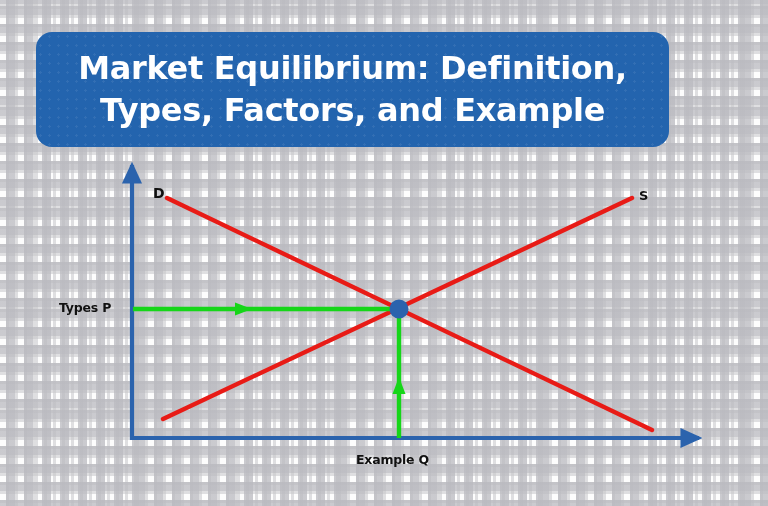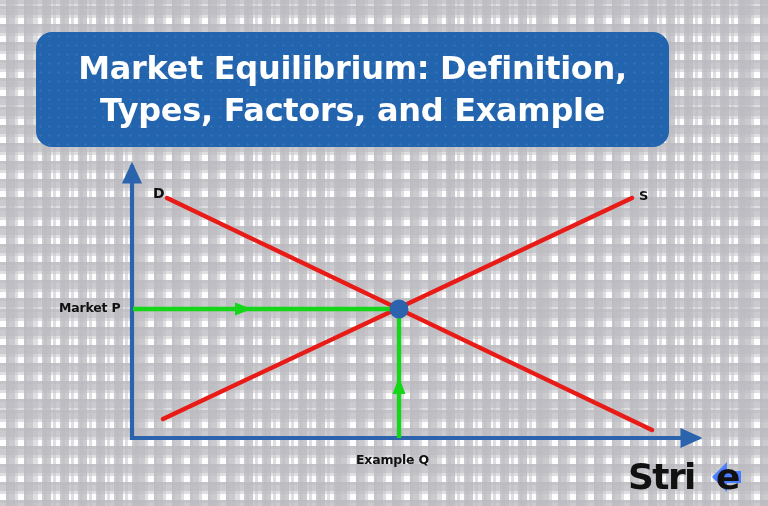--- a/index.html
+++ b/index.html
@@ -157,31 +157,19 @@
 
     <line x1="133" y1="309" x2="399" y2="309" stroke="#16d619" stroke-width="4.4"></line>
     <path d="M 235 302.5 L 252 309 L 235 315.5 z" fill="#16d619"></path>
 
     <line x1="399" y1="438" x2="399" y2="309" stroke="#16d619" stroke-width="4.4"></line>
     <path d="M 392.5 394 L 399 377 L 405.5 394 z" fill="#16d619"></path>
 
     <circle cx="399" cy="309" r="9.5" fill="#2b63ad"></circle>
   </svg>
 
-  <div class="lbl lbl-price">Market P</div>
+  <div class="lbl lbl-price">Types P</div>
   <div class="lbl lbl-qty">Example Q</div>
   <div class="lbl lbl-d">D</div>
   <div class="lbl lbl-s">S</div>
 
-  <div class="logo">
-    <svg class="logo-svg" width="118" height="42" viewBox="0 0 118 42">
-      <text x="0" y="33" font-family="DejaVu Sans, sans-serif" font-size="36" font-weight="bold" letter-spacing="-1.6" fill="#111111">Stri</text>
-      <path d="M 84 21 L 99 6 L 99 15 L 113 15 L 113 27 L 99 27 L 99 36 z" fill="#4a7dff"></path>
-      <text x="86" y="33" font-family="DejaVu Sans, sans-serif" font-size="36" font-weight="bold" letter-spacing="-1.6" fill="#111111" opacity="0">e</text>
-      <path d="M 103 21.3
-               a 11.6 11.6 0 1 0 4.4 8.3
-               l -5.6 -2.6
-               a 6.1 6.1 0 1 1 0.3 -8.2 z" fill="#111111" opacity="0"></path>
-      <text x="88" y="33" font-family="DejaVu Sans, sans-serif" font-size="36" font-weight="bold" fill="#111111">e</text>
-    </svg>
-  </div>
 
 </div>
 
 </body></html>

